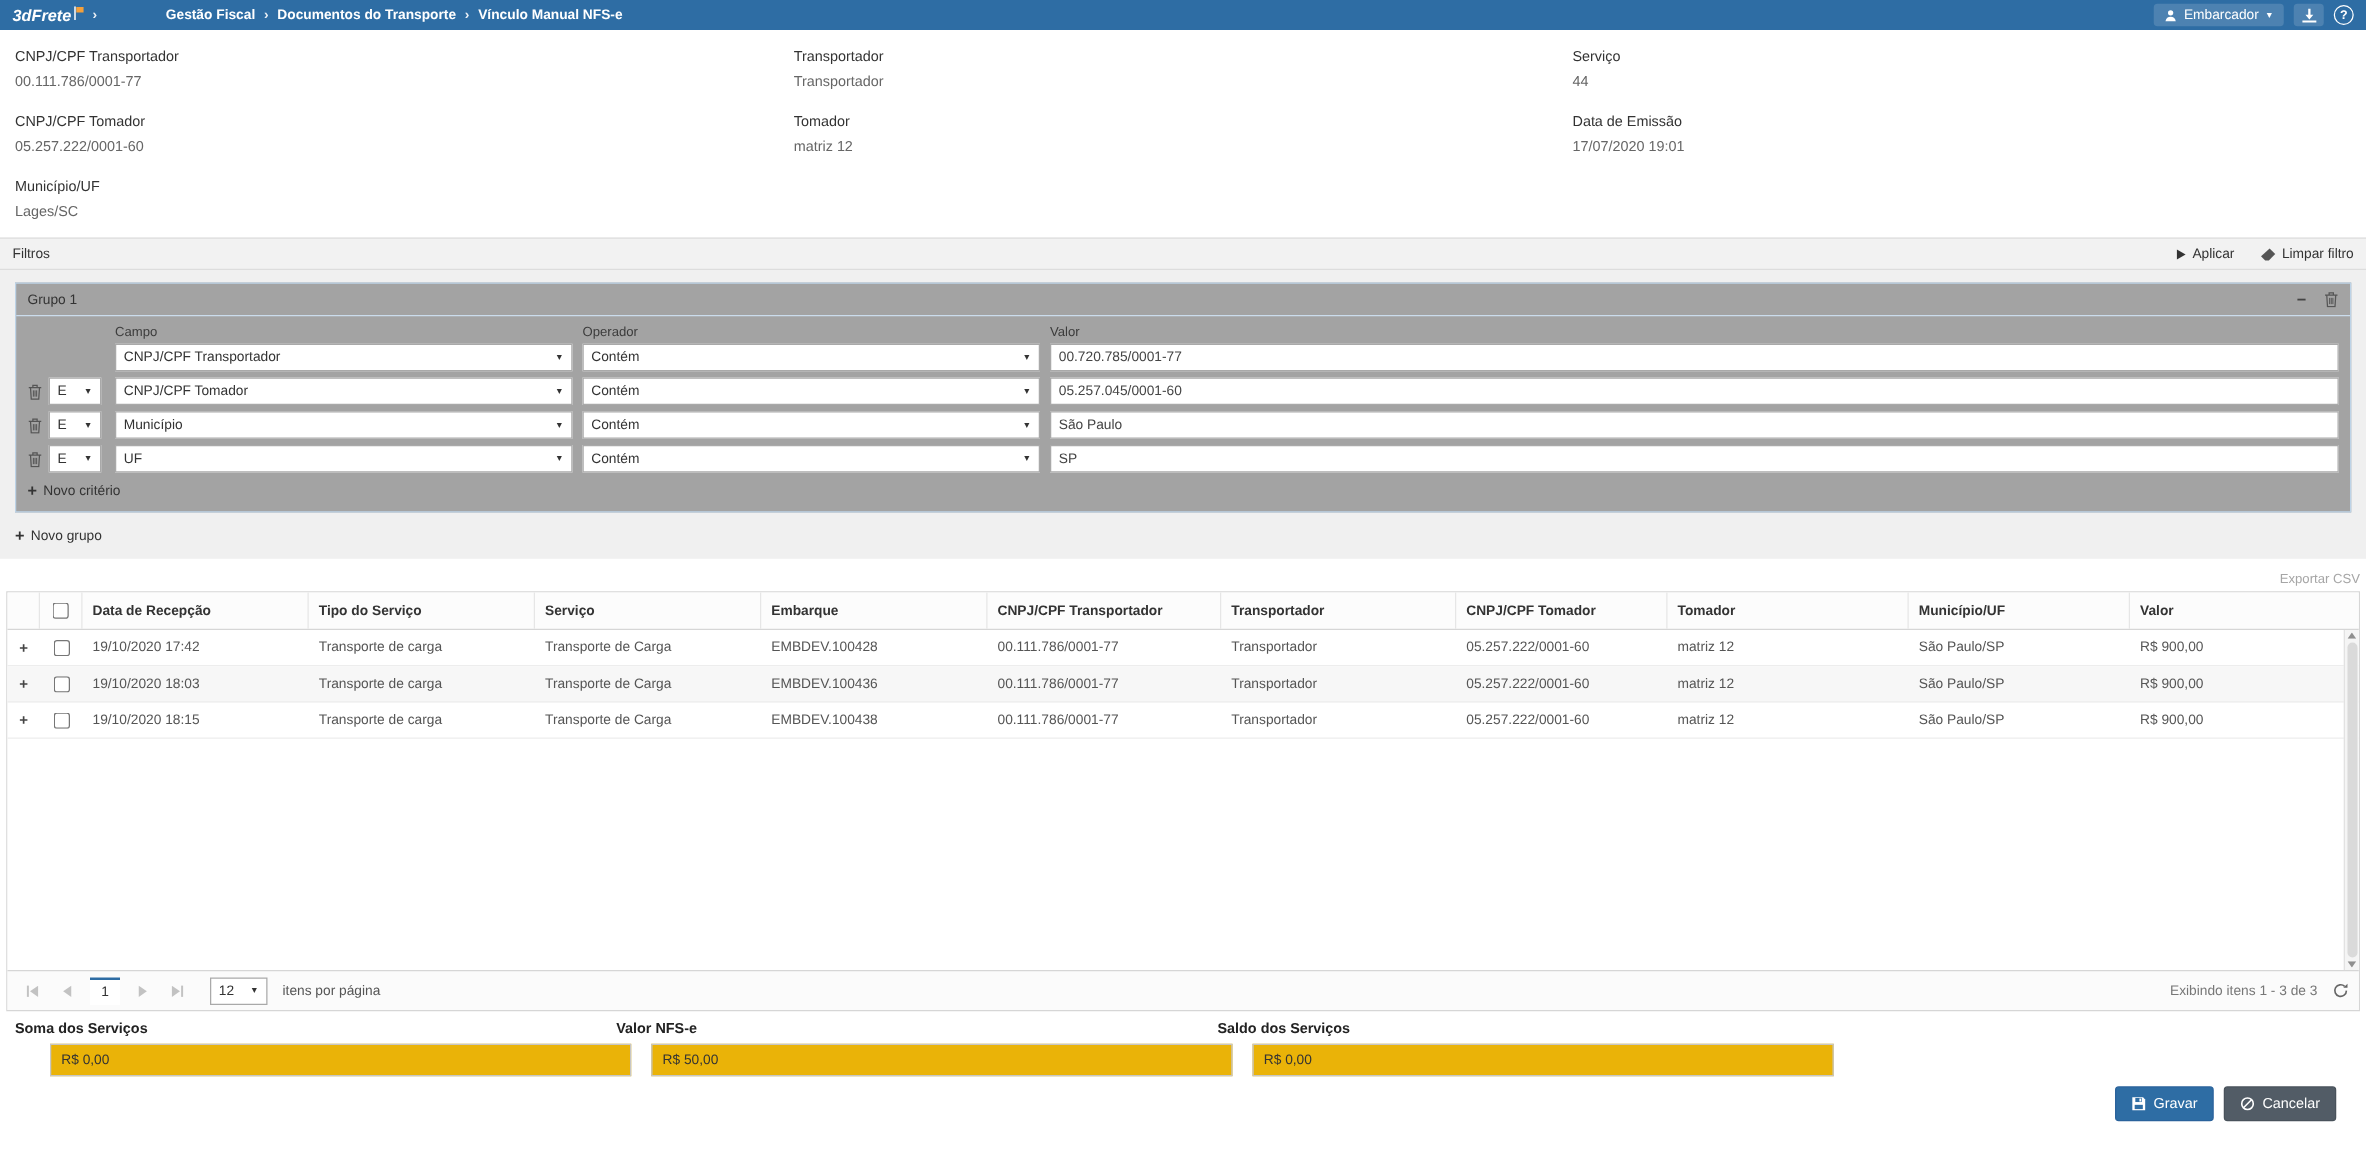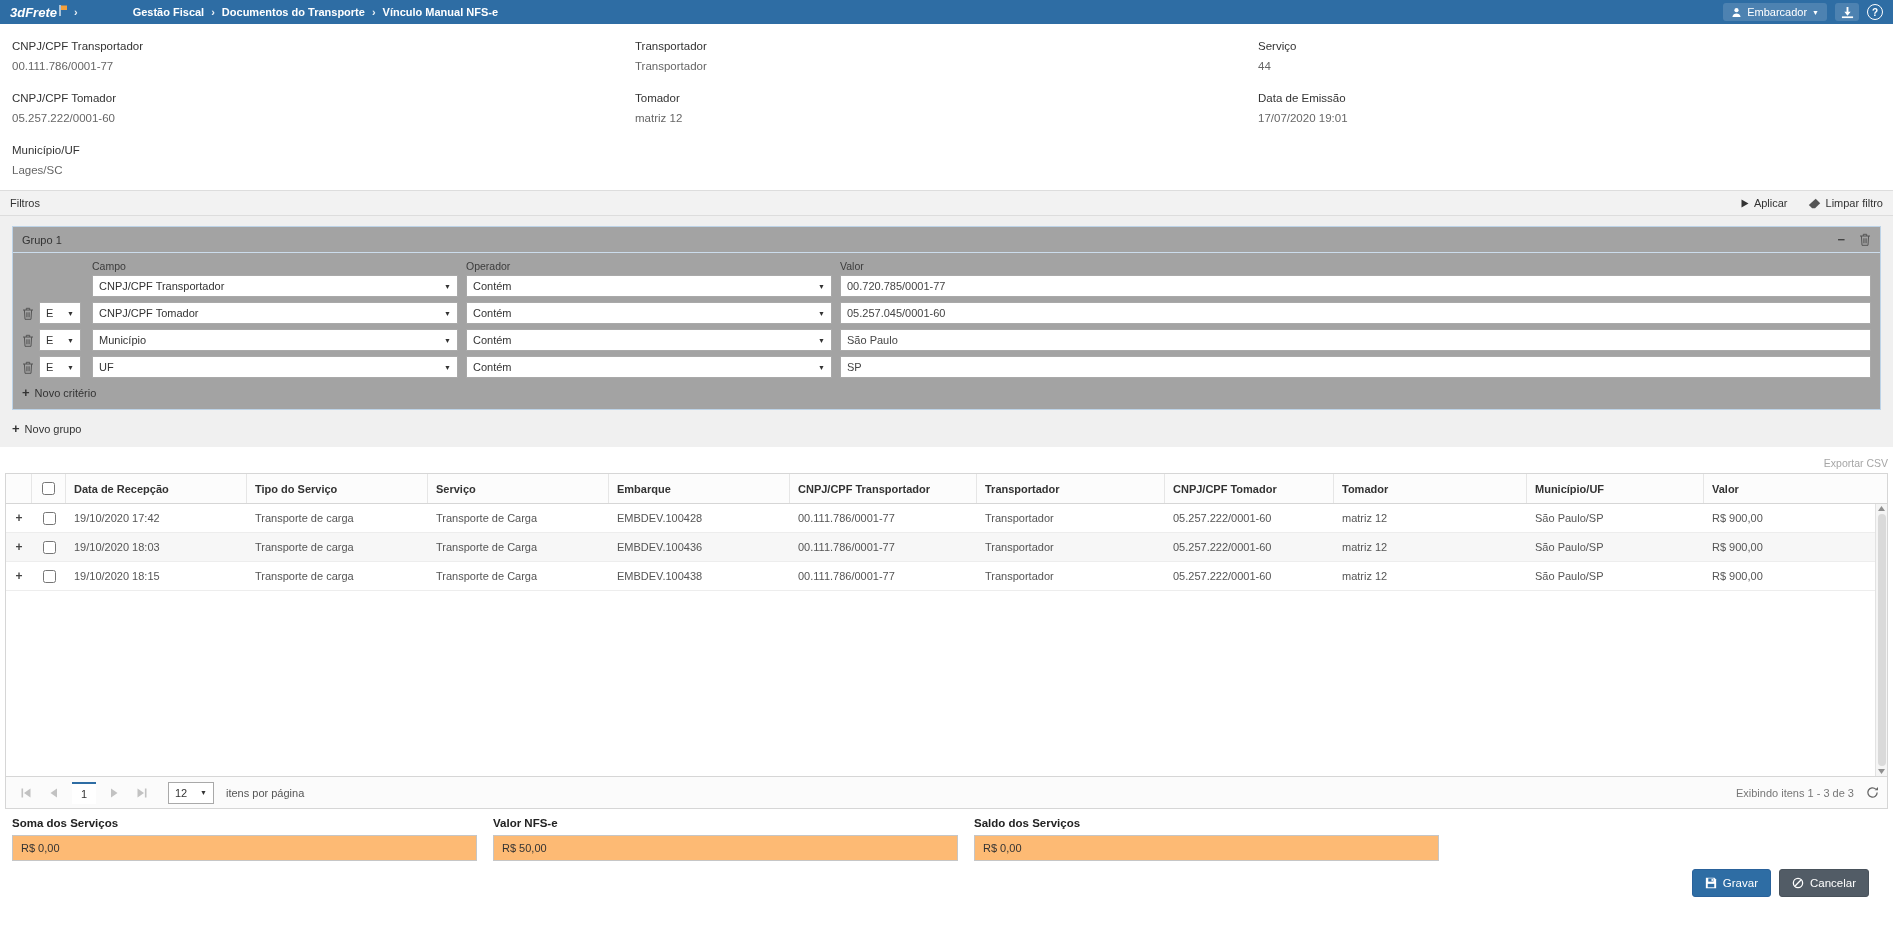--- a/index.html
+++ b/index.html
@@ -97,22 +97,22 @@
   .pnum { min-width: 24px; height: 22px; display: flex; align-items: center; justify-content: center;
           color: #333; border-top: 2px solid #2e6da4; background: #fff; cursor: pointer; margin: 0 2px; }
   .psize { width: 46px; margin-left: 10px; }
   .pager-label { color: #555; margin-left: 8px; }
   .pager-right { margin-left: auto; display: flex; align-items: center; gap: 12px; color: #777; }
   .refresh-btn { cursor: pointer; display: flex; align-items: center; }
   
   .summary { display: flex; gap: 16px; padding: 8px 12px 0; }
   .sum-group { width: 465px; }
   .sum-label { font-weight: bold; color: #222; margin-bottom: 6px; font-size: 11.5px; }
-  .sum-input { width: 100%; height: 26px; background: #fdba74; border: 1px solid #c6c6c6;
-               padding: 0 8px; font: inherit; color: #333; }
+  .sum-input { width: 100%; height: 26px; background: #eab308; border: 1px solid #c6c6c6;
+               padding: 0 8px; font: inherit; color: #333; margin-left: 28px; }
   .actions { display: flex; justify-content: flex-end; gap: 8px; padding: 8px 24px 0; }
   .btn { display: flex; align-items: center; gap: 6px; height: 28px; padding: 0 12px;
          border-radius: 3px; color: #fff; font: inherit; font-size: 11.5px; cursor: pointer; }
   .btn-save { background: #2e6da4; border: 1px solid #2a629b; }
   .btn-cancel { background: #525c66; border: 1px solid #49525b; }
 </style>
 </head>
 <body>
 
 <div class="app">

